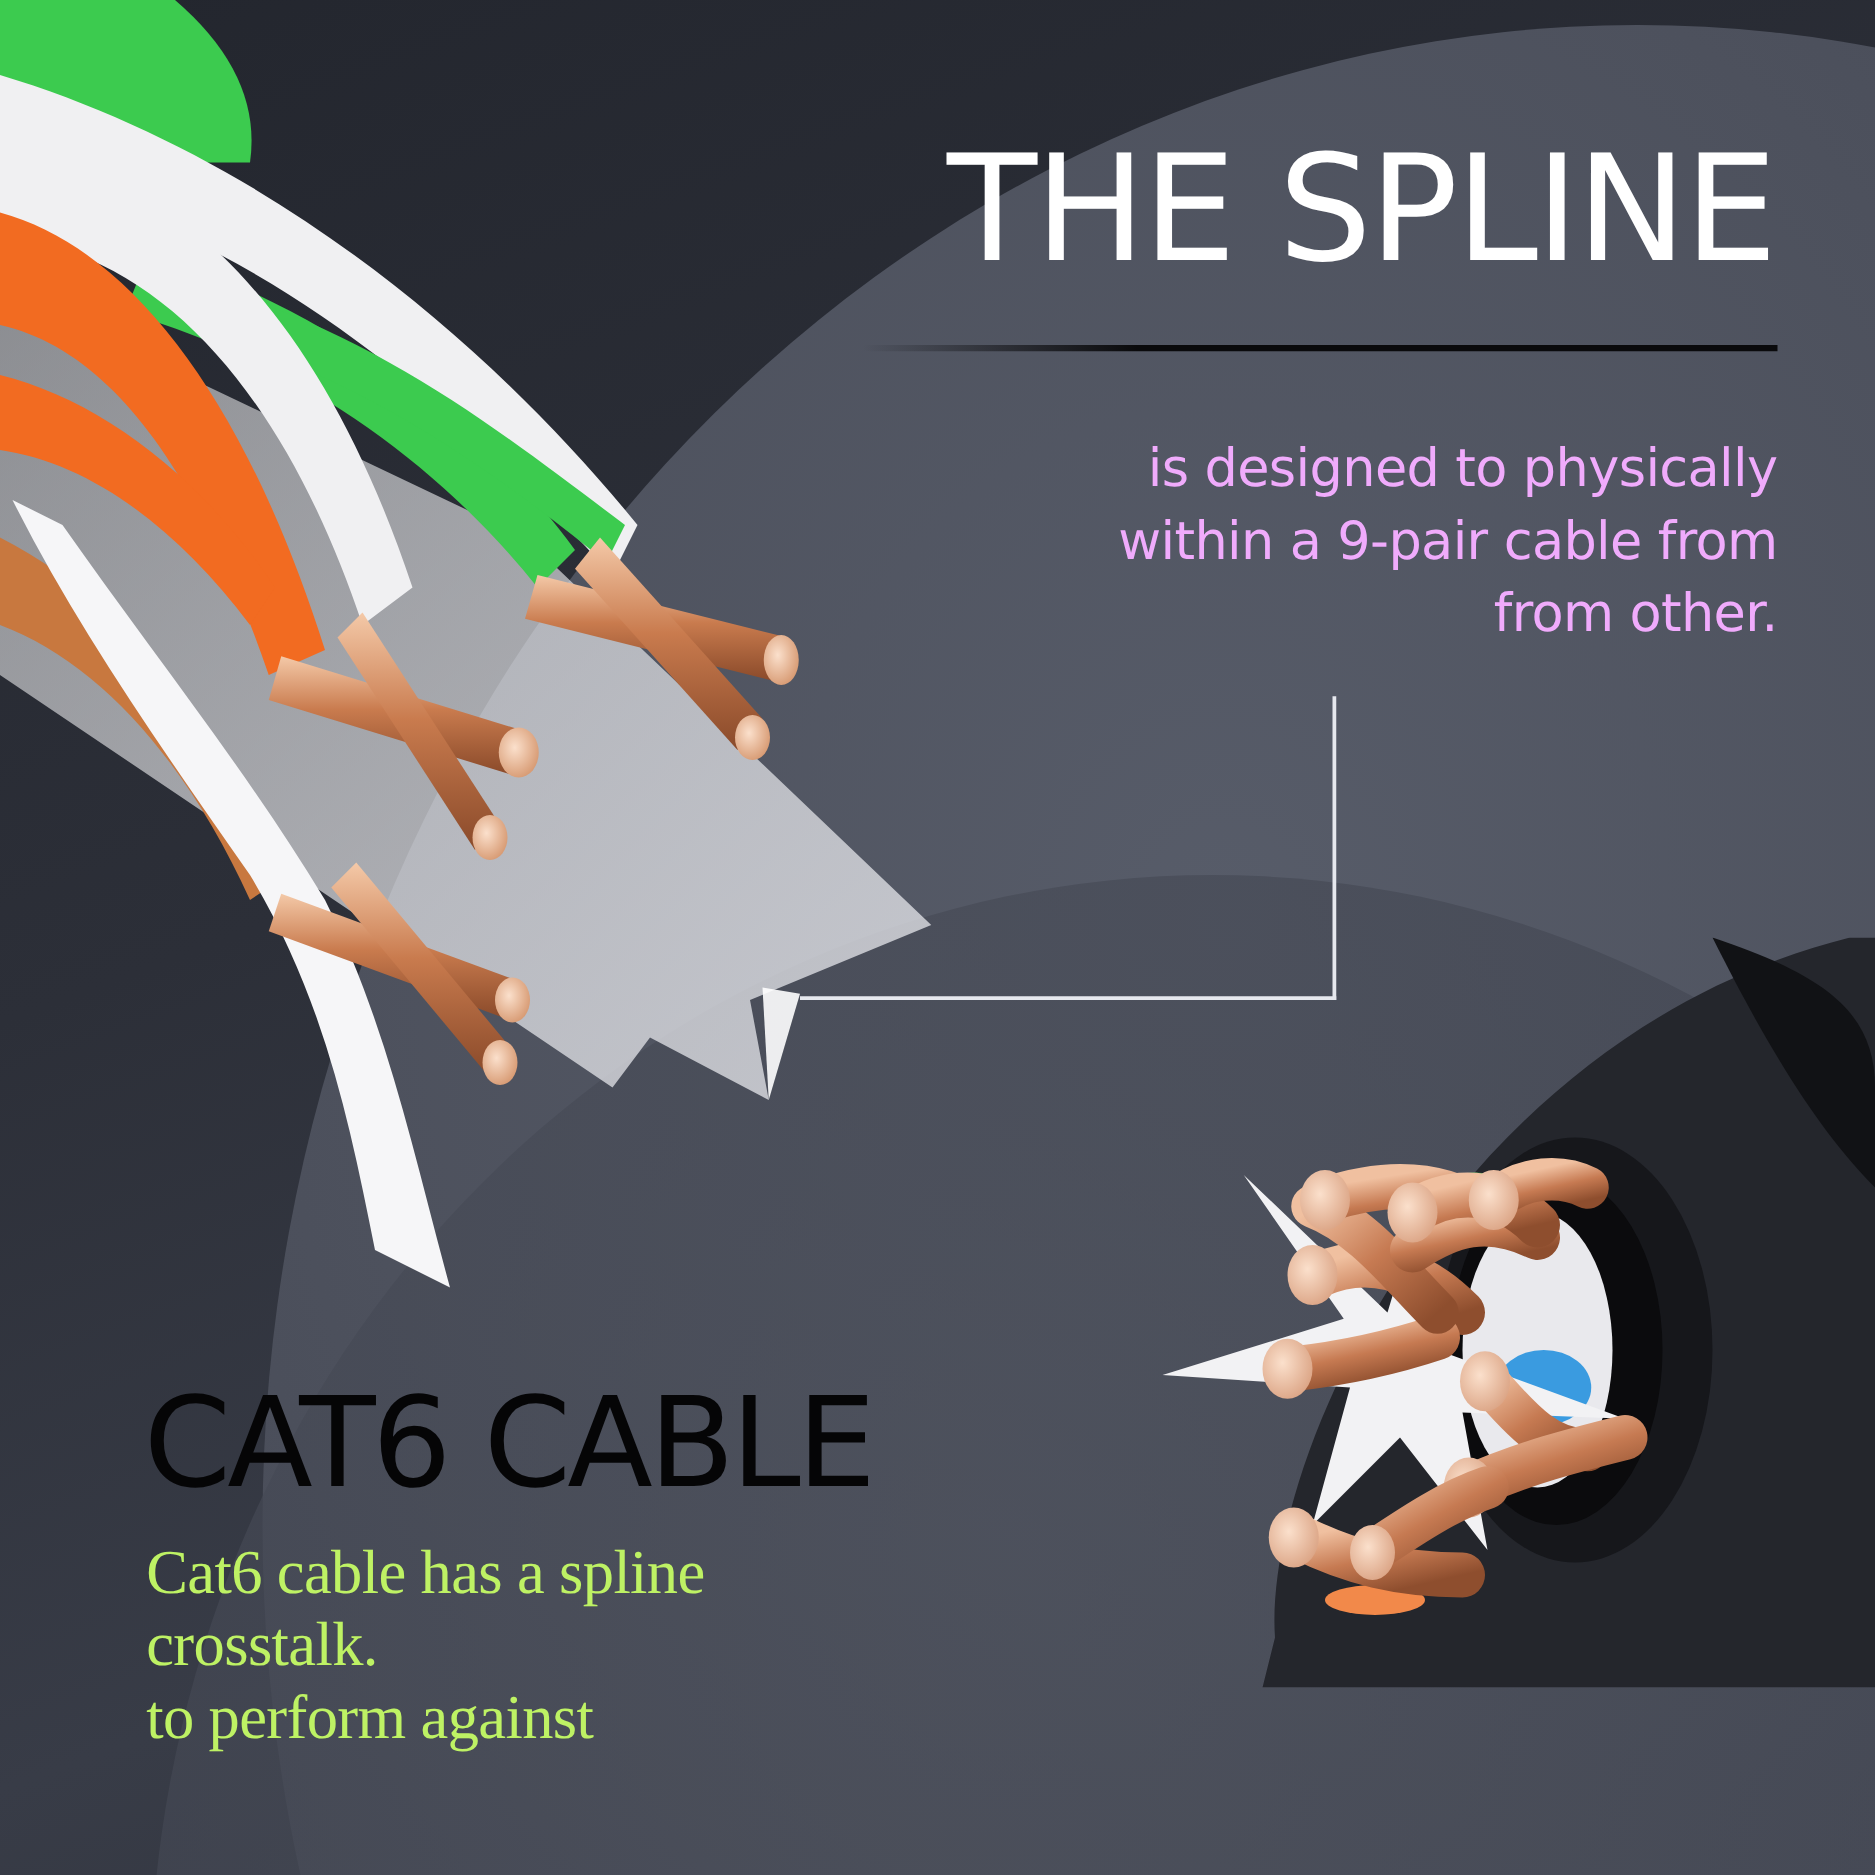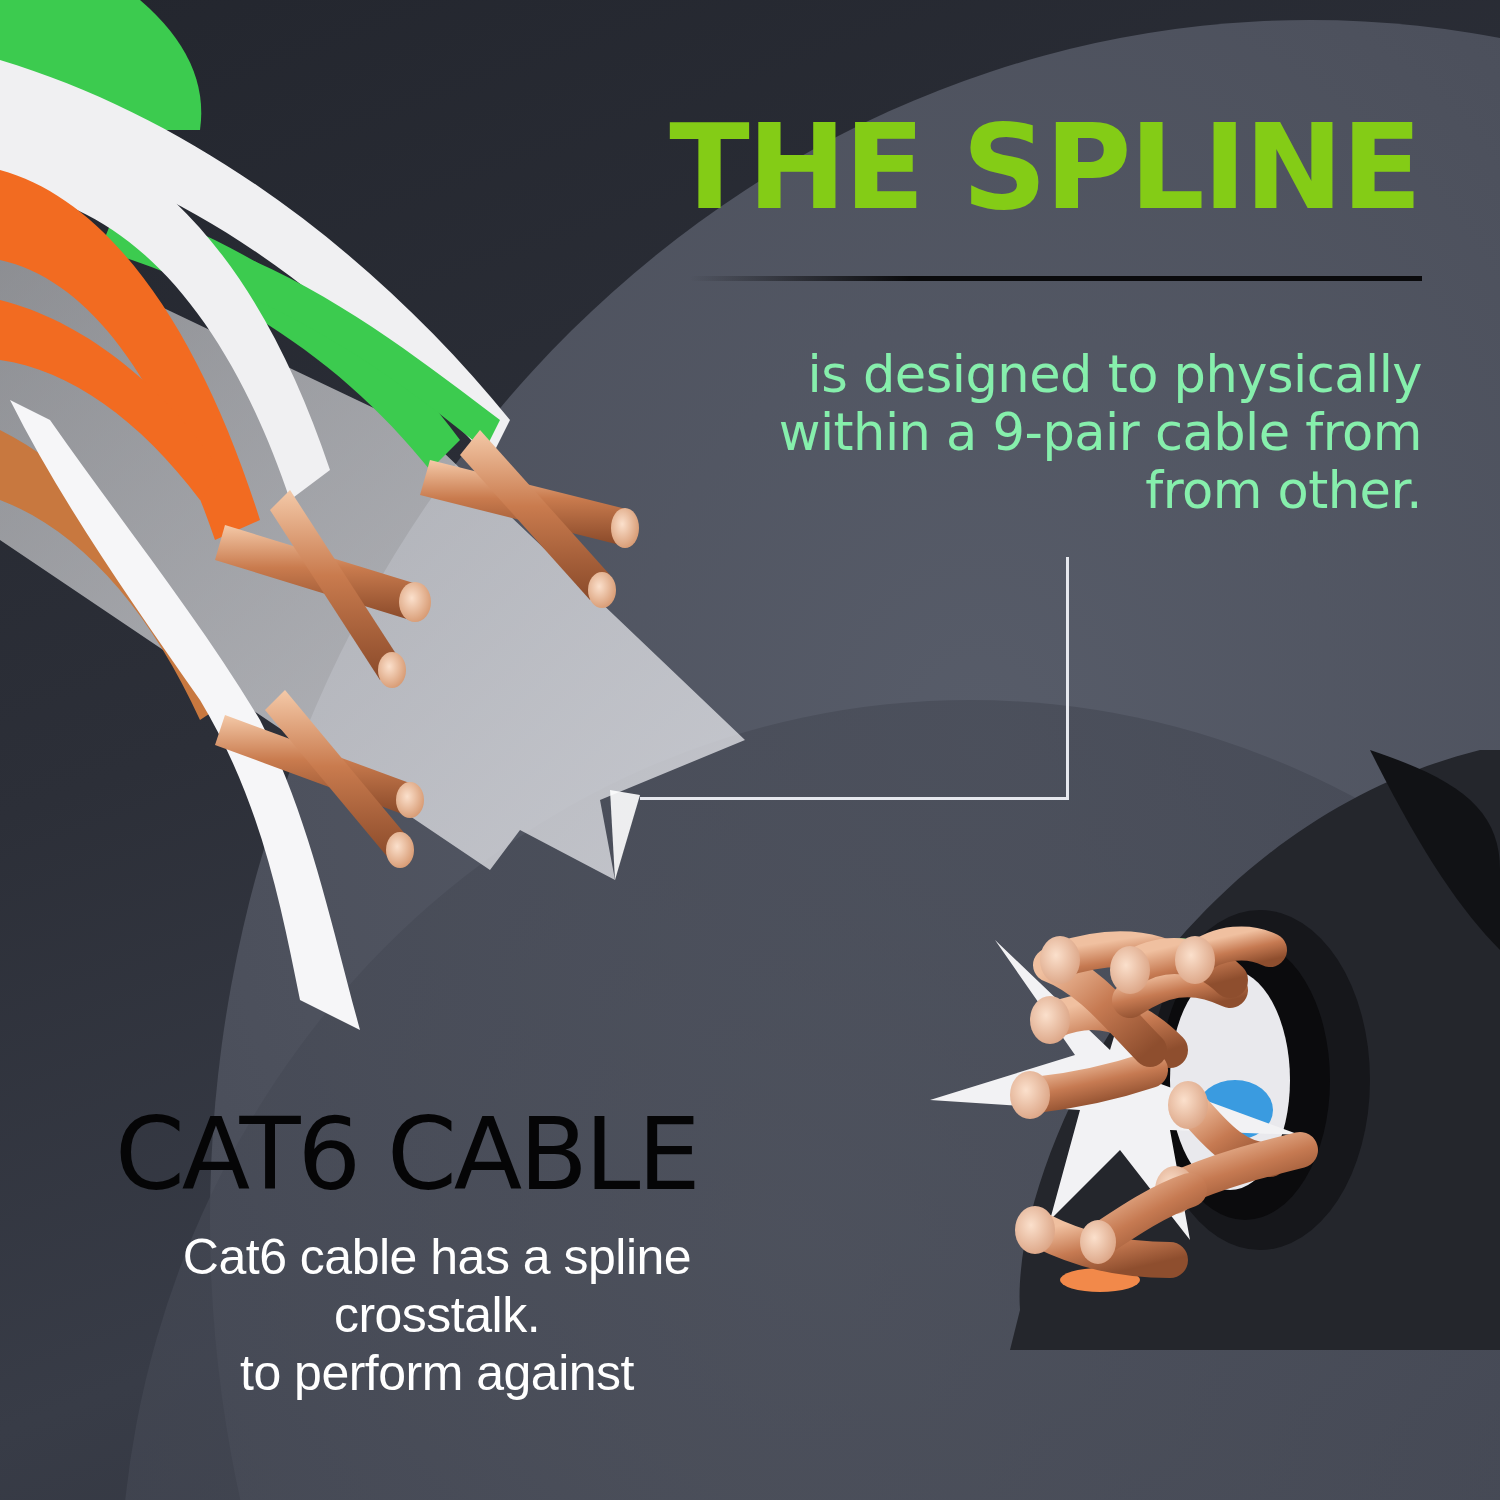--- a/index.html
+++ b/index.html
@@ -20,55 +20,55 @@
     .bg-arc-inner {
       position: absolute; left: 120px; top: 700px; width: 1700px; height: 1800px;
       border-radius: 50%;
       background: radial-gradient(ellipse at 40% 30%, #4b4f5a 0%, #424652 60%, #3a3d48 100%);
       opacity: 0.7;
     }
 
     
     .headline {
       position: absolute; left: 650px; top: 108px; width: 770px;
-      text-align: right; color: #84cc16; font-weight: bold;
+      text-align: right; color: #ffffff; font-weight: normal;
       font-family: "DejaVu Sans", sans-serif;
       font-size: 118px; letter-spacing: -2px; line-height: 1;
     }
     .rule {
       position: absolute; left: 690px; top: 276px; width: 732px; height: 5px;
       background: linear-gradient(90deg, rgba(10,10,12,0) 0%, #0a0a0c 30%, #0a0a0c 100%);
     }
     .desc {
       position: absolute; right: 78px; top: 346px; width: 780px;
-      text-align: right; color: #86efac;
-      font-family: "DejaVu Sans", sans-serif;
-      font-size: 51px; line-height: 58px; font-weight: normal;
+      text-align: right; color: #f0abfc;
+      font-family: "DejaVu Sans", sans-serif;
+      font-size: 42px; line-height: 58px; font-weight: normal;
       letter-spacing: -0.5px;
     }
 
     
     .callout-v {
       position: absolute; left: 1066px; top: 557px; width: 3px; height: 243px; background: #e6e8ee;
     }
     .callout-h {
       position: absolute; left: 640px; top: 797px; width: 429px; height: 3px; background: #e6e8ee;
     }
 
     
     .cat-title {
       position: absolute; left: 115px; top: 1105px;
       color: #050506; font-weight: normal;
       font-family: "DejaVu Sans", sans-serif;
       font-size: 100px; letter-spacing: -3px; line-height: 1;
     }
     .cat-desc {
       position: absolute; left: 117px; top: 1228px; width: 640px;
-      color: #ffffff; font-family: Liberation Sans, sans-serif;
-      font-size: 50px; line-height: 58px; letter-spacing: -0.5px; text-align: center;
+      color: #bef264; font-family: Liberation Serif, serif;
+      font-size: 50px; line-height: 58px; letter-spacing: -0.5px;
     }
 
     
     .illus { position: absolute; }
   </style>
 </head>
 <body>
 
 <div class="bg-dark"></div>
 <div class="bg-arc"></div>

